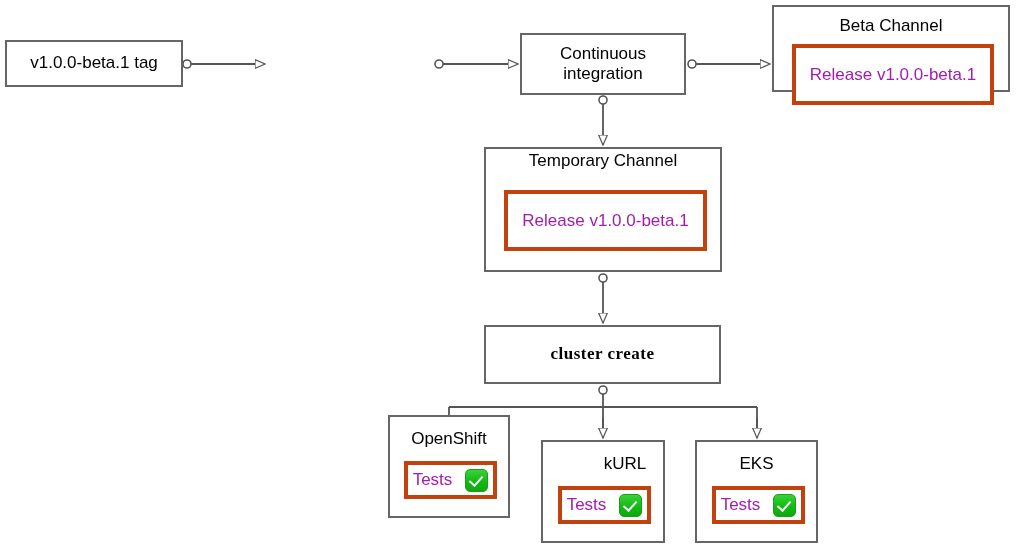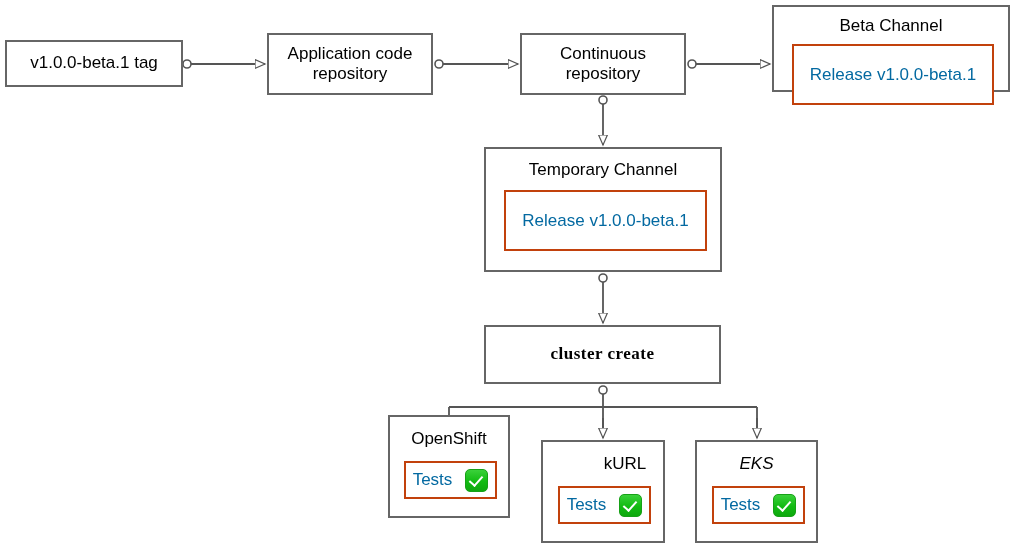--- a/index.html
+++ b/index.html
@@ -50,27 +50,27 @@
     left: 0;
     right: 0;
     text-align: center;
     font-size: 17px;
     color: #000000;
     white-space: nowrap;
   }
   .inner-node {
     position: absolute;
     box-sizing: border-box;
-    border: 2px solid #c2410c;
+    border: 4px solid #c2410c;
     background: #ffffff;
     display: flex;
     align-items: center;
     justify-content: center;
     font-size: 17px;
-    color: #0369a1;
+    color: #a21caf;
     white-space: nowrap;
   }
   .mono {
     font-family: Liberation Serif, serif;
     font-weight: bold;
     font-size: 17px;
     letter-spacing: 0.5px;
   }
   .test-row {
     display: flex;
@@ -143,43 +143,37 @@
       <line x1="449" y1="418" x2="449" y2="438" stroke="#555555" stroke-width="1.8" marker-end="url(#arrowOpen)"></line>
       <line x1="603" y1="418" x2="603" y2="438" stroke="#555555" stroke-width="1.8" marker-end="url(#arrowOpen)"></line>
       <line x1="757" y1="418" x2="757" y2="438" stroke="#555555" stroke-width="1.8" marker-end="url(#arrowOpen)"></line>
     </g>
   </svg>
 
   <div class="node" style="left:5px; top:40px; width:178px; height:47px;">
     <span>v1.0.0-beta.1 tag</span>
   </div>
 
-  <div class="node" style="left:267px; top:33px; width:166px; height:62px;">
-    <span>
-      <span>Application code</span><br>
-      <span>repository</span>
-    </span>
-  </div>
 
   <div class="node" style="left:520px; top:33px; width:166px; height:62px;align-items:center;">
     <span>
       <span>Continuous</span><br>
-      <span>repository</span>
+      <span>integration</span>
     </span>
   </div>
 
   <div class="group" style="left:772px; top:5px; width:238px; height:87px;">
     <div class="group-title" style="top:9px;">Beta Channel</div>
     <div class="inner-node" style="left:18px; top:37px; width:202px; height:61px;">
       <span>Release v1.0.0-beta.1</span>
     </div>
   </div>
 
   <div class="group" style="left:484px; top:147px; width:238px; height:125px;">
-    <div class="group-title" style="top:11px;">Temporary Channel</div>
+    <div class="group-title" style="top:2px;">Temporary Channel</div>
     <div class="inner-node" style="left:18px; top:41px; width:203px; height:61px;">
       <span>Release v1.0.0-beta.1</span>
     </div>
   </div>
 
   <div class="node" style="left:484px; top:325px; width:237px; height:59px;">
     <span class="mono">cluster create</span>
   </div>
 
   <div class="group" style="left:388px; top:415px; width:122px; height:103px;">
@@ -196,21 +190,21 @@
     <div class="group-title" style="top:12px;padding-left:44px;">kURL</div>
     <div class="inner-node" style="left:15px; top:44px; width:93px; height:38px;">
       <span class="test-row">
         <span>Tests</span>
         <span class="check-badge"></span>
       </span>
     </div>
   </div>
 
   <div class="group" style="left:695px; top:440px; width:123px; height:103px;">
-    <div class="group-title" style="top:12px;font-style:italic;">EKS</div>
+    <div class="group-title" style="top:12px;">EKS</div>
     <div class="inner-node" style="left:15px; top:44px; width:93px; height:38px;">
       <span class="test-row">
         <span>Tests</span>
         <span class="check-badge"></span>
       </span>
     </div>
   </div>
 
 </div>
 

